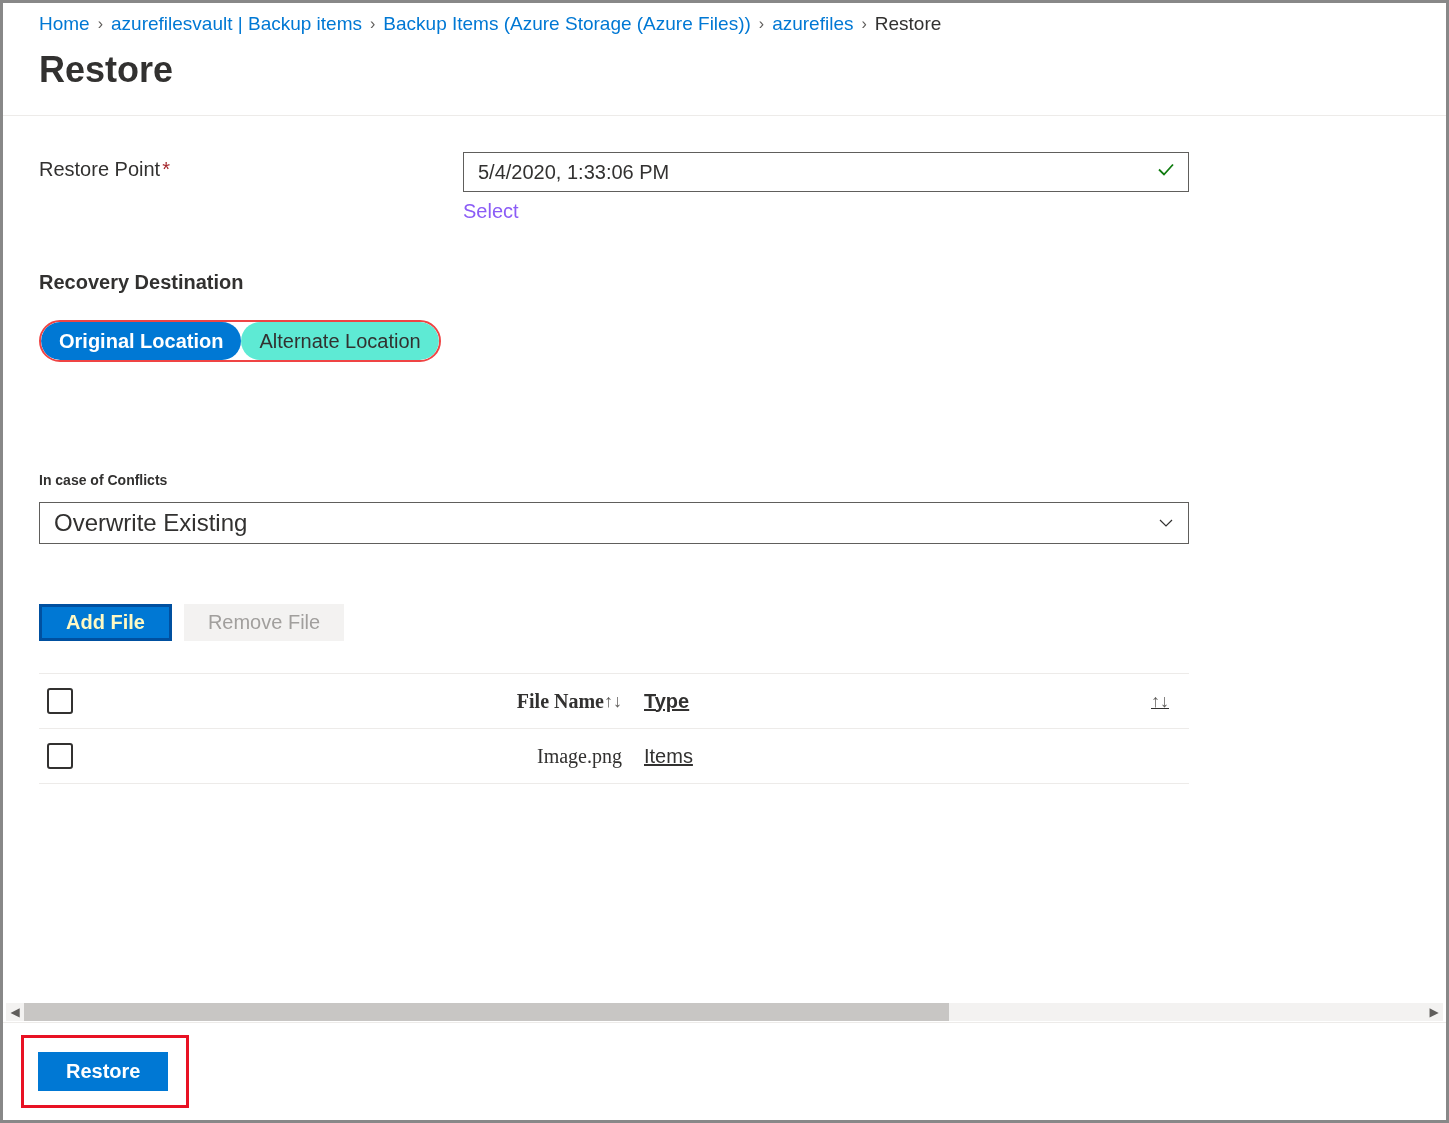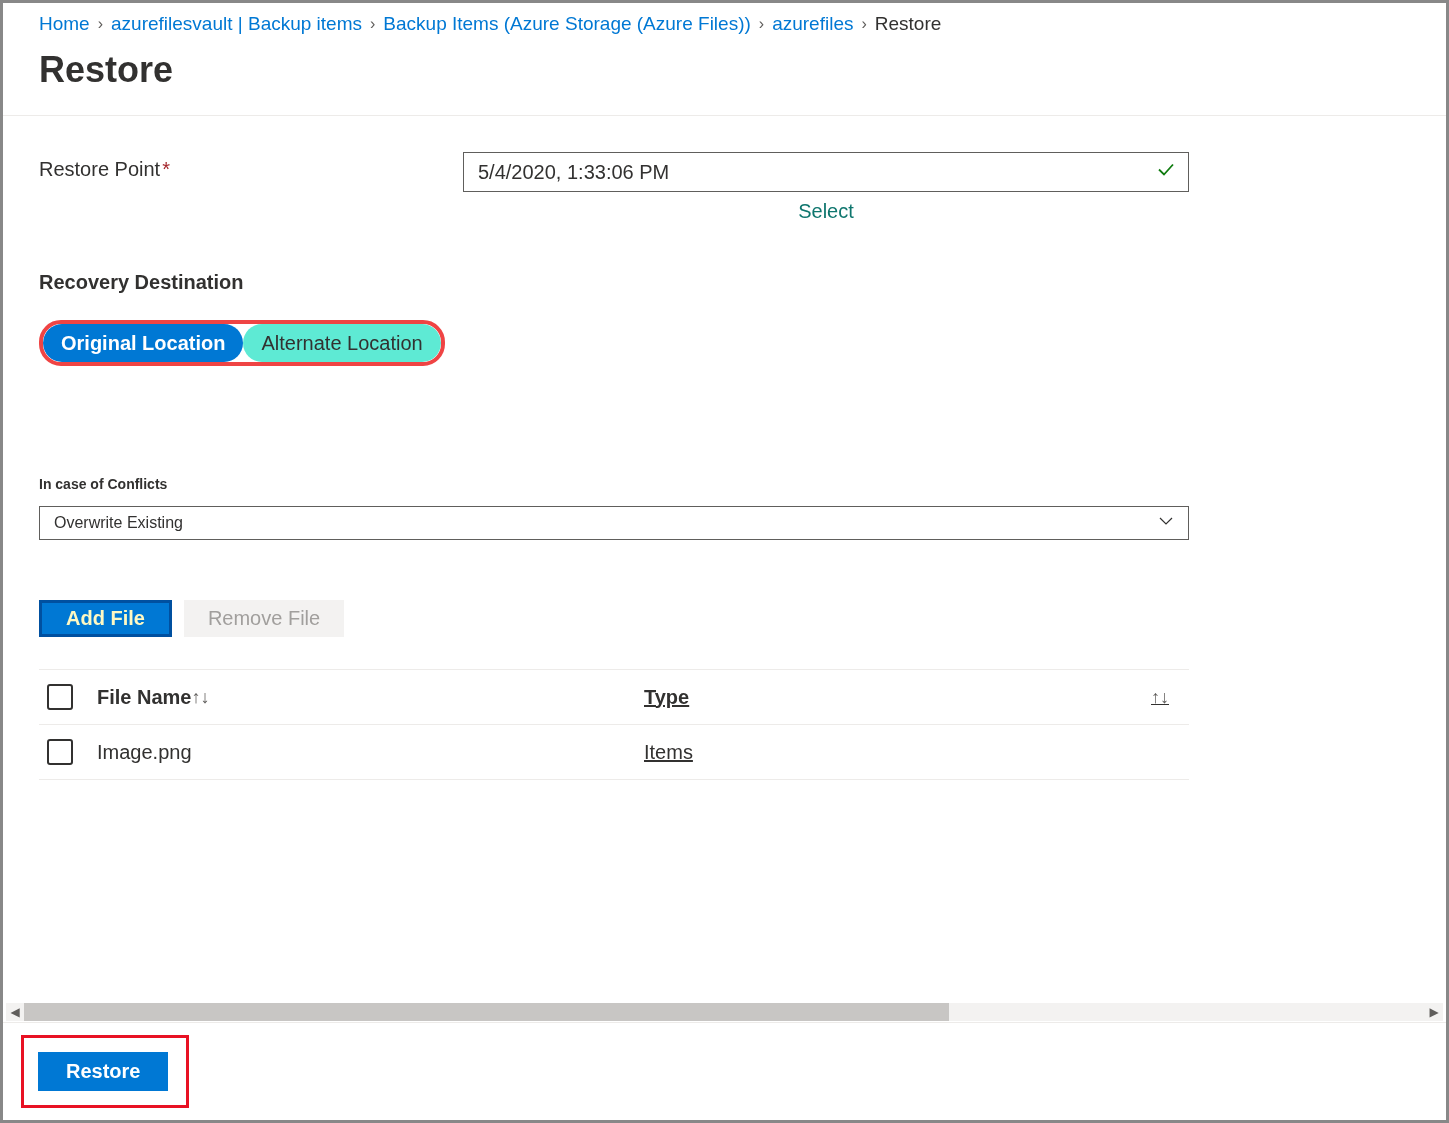--- a/index.html
+++ b/index.html
@@ -53,56 +53,56 @@
       align-items: flex-start;
       margin-bottom: 48px;
     }
     .form-label {
       width: 424px;
       font-size: 20px;
       color: #323130;
       padding-top: 6px;
     }
     .required { color: #a4262c; margin-left: 2px; }
-    .form-field { flex: 1; max-width: 726px; text-align: center; }
+    .form-field { flex: 1; max-width: 726px; }
     .text-input {
       width: 100%;
       height: 40px;
       border: 1px solid #605e5c;
       padding: 0 44px 0 14px;
       font-size: 20px;
       color: #323130;
       position: relative;
       display: flex;
       align-items: center;
       background: #fff;
     }
     .text-input .checkmark {
       position: absolute;
       right: 12px;
       top: 50%;
       transform: translateY(-50%);
       color: #107c10;
     }
     .select-link {
-      color: #0f766e;
+      color: #8b5cf6;
       font-size: 20px;
       margin-top: 8px;
       display: inline-block;
       cursor: pointer;
     }
     .section-heading {
       font-size: 20px;
       font-weight: 600;
       margin-bottom: 26px;
     }
     
     .toggle-group {
       display: inline-flex;
-      border: 4px solid #ef4444;
+      border: 2px solid #ef4444;
       border-radius: 22px;
       overflow: hidden;
       margin-bottom: 110px;
     }
     .toggle-option {
       padding: 4px 18px;
       font-size: 20px;
       cursor: pointer;
       background: #5eead4;
       color: #323130;
@@ -117,27 +117,27 @@
     
     .select-wrap { margin-bottom: 60px; }
     .select-label {
       font-size: 14px;
       font-weight: 600;
       margin-bottom: 14px;
       display: block;
     }
     .select-box {
       width: 1150px;
-      height: 34px;
+      height: 42px;
       border: 1px solid #605e5c;
       display: flex;
       align-items: center;
       justify-content: space-between;
       padding: 0 14px;
-      font-size: 16px;
+      font-size: 24px;
       cursor: pointer;
     }
     
     .file-buttons {
       display: flex;
       gap: 12px;
       margin-bottom: 32px;
     }
     .btn-add {
       background: #0078d4;
@@ -167,21 +167,21 @@
       padding: 14px 8px;
       border-bottom: 1px solid #edebe9;
     }
     .table-header {
       font-weight: 600;
       font-size: 20px;
       border-top: 1px solid #edebe9;
     }
     .table-row { font-size: 20px; }
     .col-check { width: 50px; display: flex; align-items: center; }
-    .col-name { flex: 1; display: flex; align-items: center; justify-content: flex-start; padding-right: 22px; }
+    .col-name { flex: 1; display: flex; align-items: center; justify-content: flex-end; padding-right: 22px; font-family: Liberation Serif, serif; }
     .col-type { flex: 1; display: flex; align-items: center; justify-content: space-between; padding-right: 12px; text-decoration: underline; }
     .checkbox {
       width: 26px; height: 26px;
       border: 2px solid #323130;
       border-radius: 3px;
       cursor: pointer;
     }
     .sort-icon { color: #605e5c; font-size: 18px; cursor: pointer; }
     
     .hscroll {

